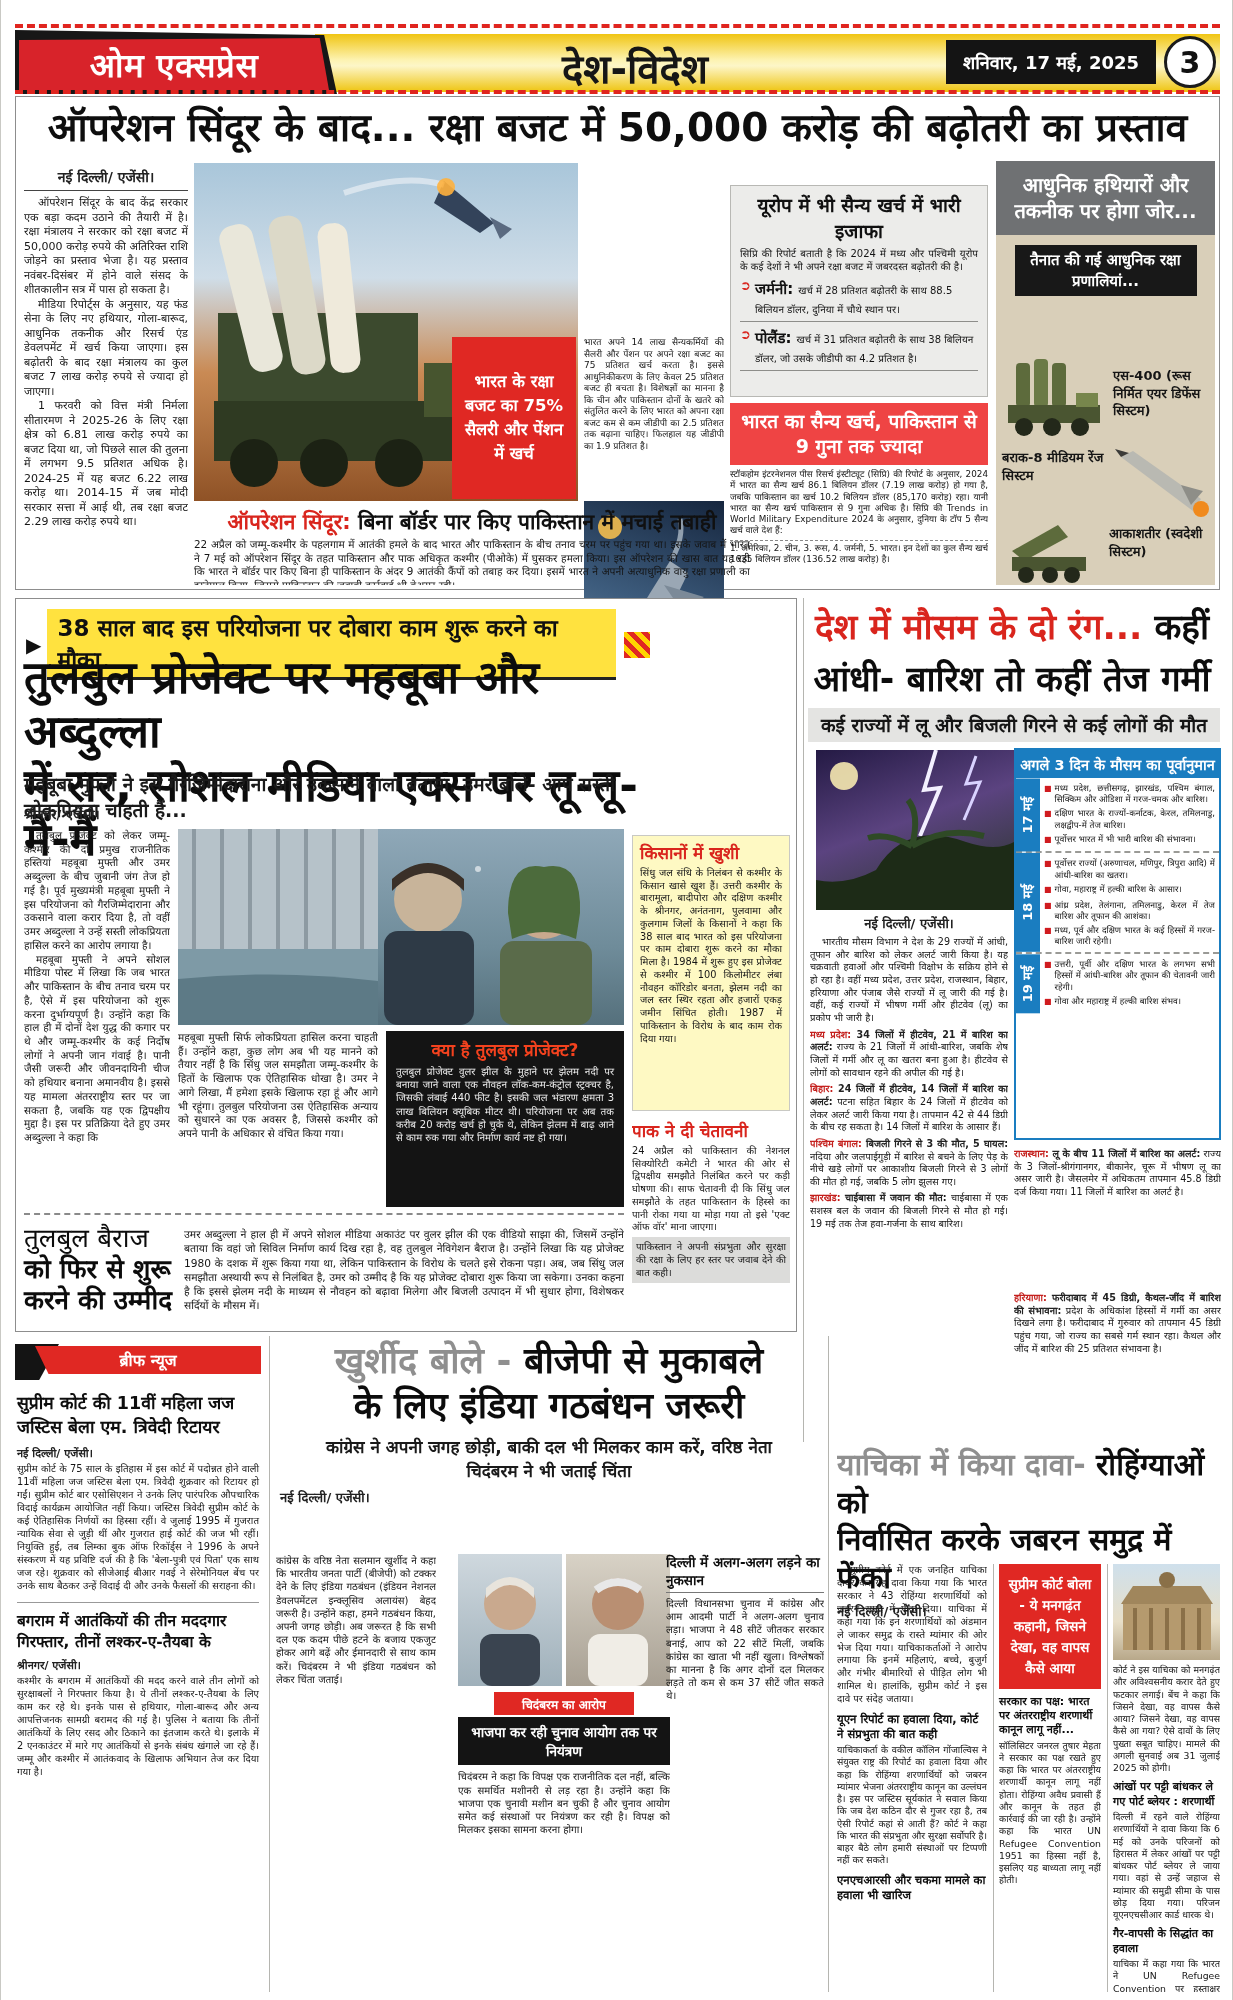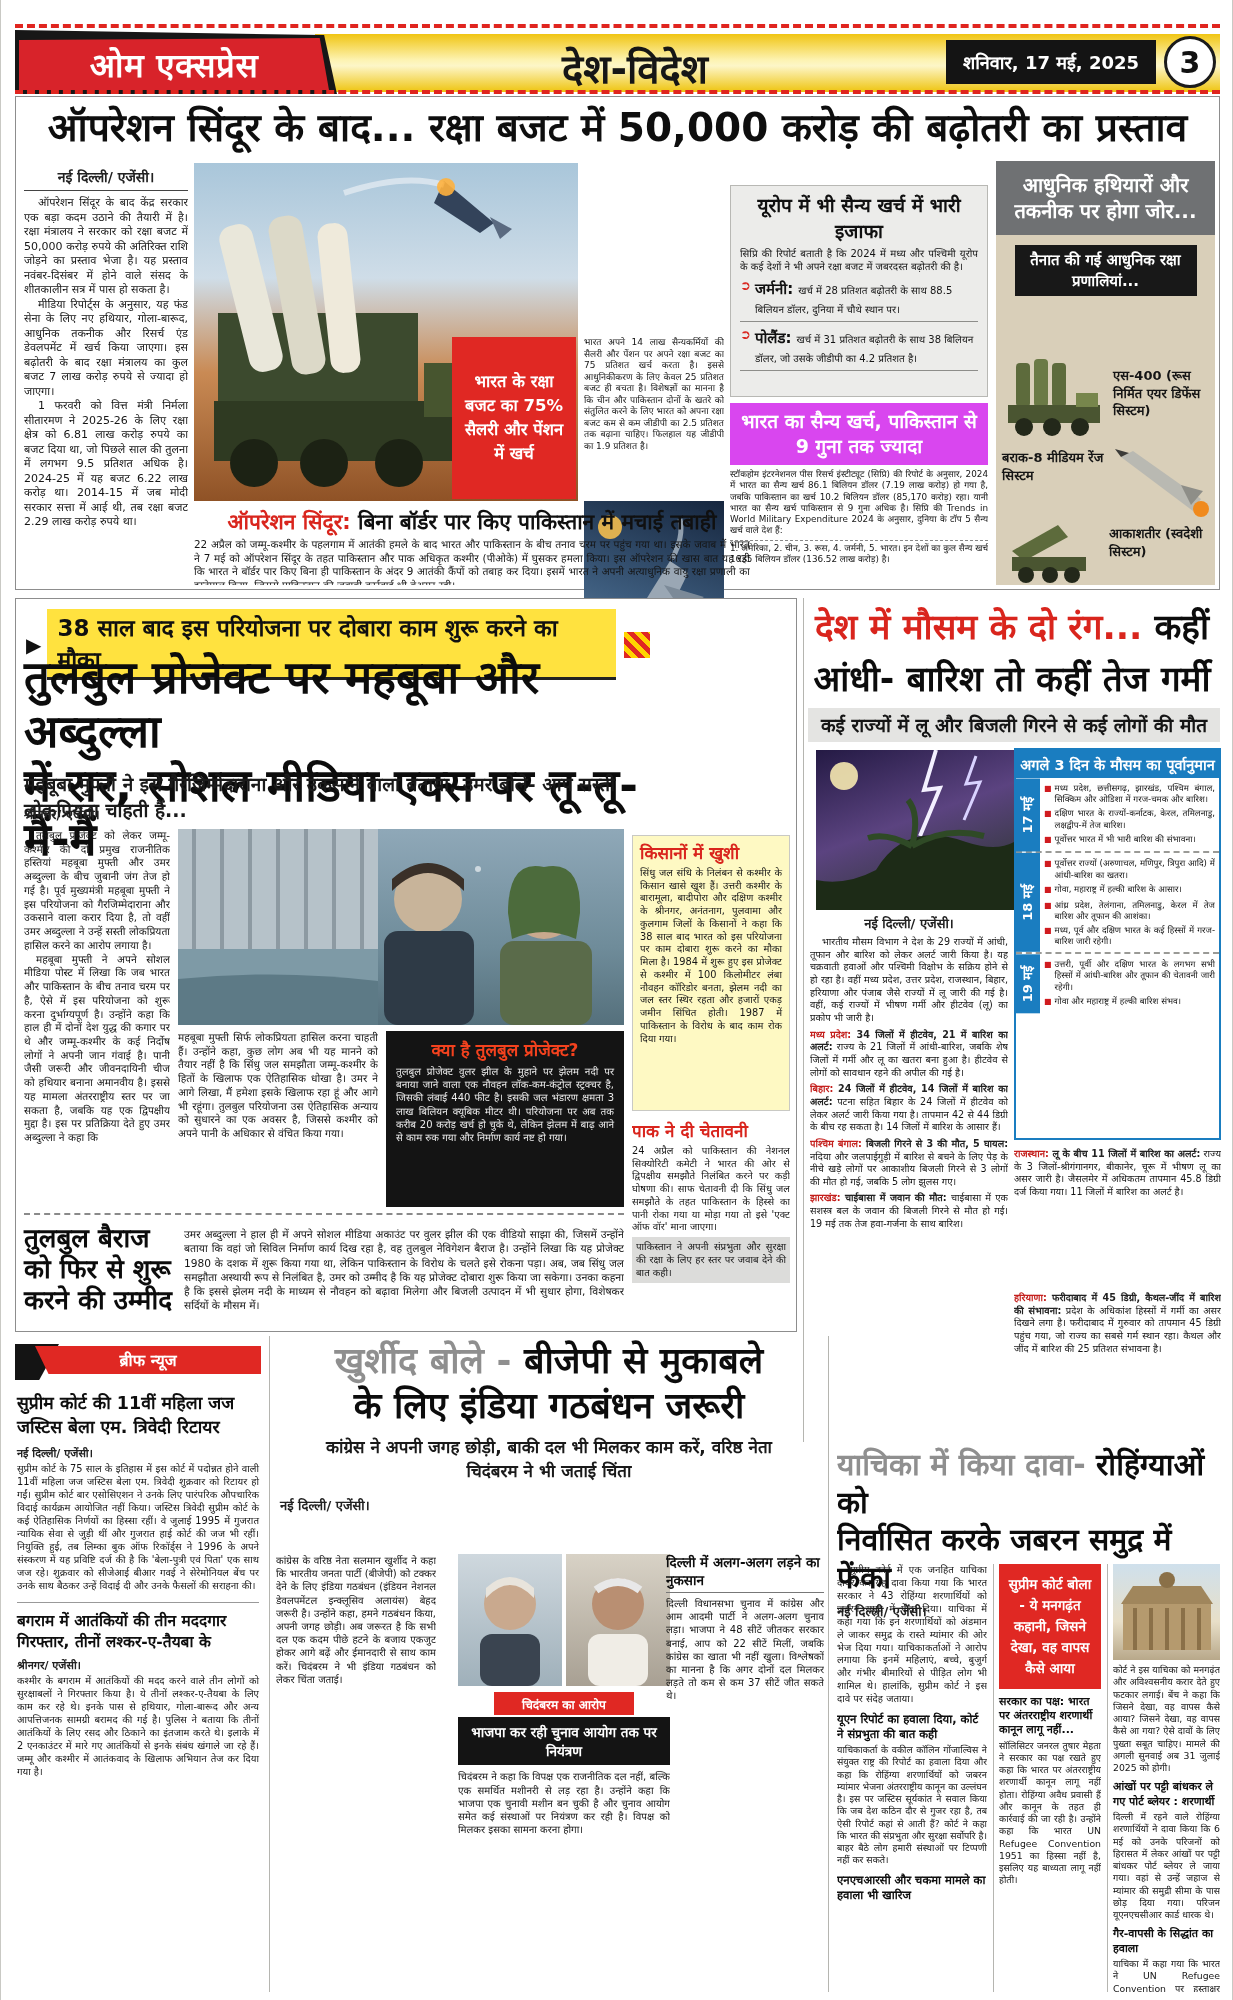--- a/index.html
+++ b/index.html
@@ -110,21 +110,21 @@
         <div style="flex:1"><span class="b" style="font-size:15px">जर्मनी:</span>
         <span class="body" style="font-size:10px">खर्च में 28 प्रतिशत बढ़ोतरी के साथ 88.5 बिलियन डॉलर, दुनिया में चौथे स्थान पर।</span></div>
       </div>
       <div style="display:flex;border-bottom:1px solid #8d8d8a;padding:5px 0 4px">
         <span class="red" style="font-size:13px;margin-right:4px">➲</span>
         <div style="flex:1"><span class="b" style="font-size:15px">पोलैंड:</span>
         <span class="body" style="font-size:10px">खर्च में 31 प्रतिशत बढ़ोतरी के साथ 38 बिलियन डॉलर, जो उसके जीडीपी का 4.2 प्रतिशत है।</span></div>
       </div>
     </div>
 
-    <div class="abs" style="left:714px;top:306px;width:258px;height:62px;background:#d946ef;display:flex;align-items:center;justify-content:center;padding:0 8px">
+    <div class="abs" style="left:714px;top:306px;width:258px;height:62px;background:#ef4444;display:flex;align-items:center;justify-content:center;padding:0 8px">
       <span style="color:#fff;font-weight:800;font-size:19px;line-height:1.3;text-align:center">भारत का सैन्य खर्च, पाकिस्तान से 9 गुना तक ज्यादा</span>
     </div>
     <div class="abs ov" style="left:714px;top:372px;width:258px;height:114px">
       <p class="body" style="font-size:8.8px;line-height:1.28">स्टॉकहोम इंटरनेशनल पीस रिसर्च इंस्टीट्यूट (सिप्रि) की रिपोर्ट के अनुसार, 2024 में भारत का सैन्य खर्च 86.1 बिलियन डॉलर (7.19 लाख करोड़) हो गया है, जबकि पाकिस्तान का खर्च 10.2 बिलियन डॉलर (85,170 करोड़) रहा। यानी भारत का सैन्य खर्च पाकिस्तान से 9 गुना अधिक है। सिप्रि की Trends in World Military Expenditure 2024 के अनुसार, दुनिया के टॉप 5 सैन्य खर्च वाले देश हैं:</p>
       <p class="body" style="font-size:8.8px;line-height:1.28;border-top:1px dashed #888;margin-top:3px;padding-top:2px">1. अमेरिका, 2. चीन, 3. रूस, 4. जर्मनी, 5. भारत। इन देशों का कुल सैन्य खर्च 1635 बिलियन डॉलर (136.52 लाख करोड़) है।</p>
     </div>
 
     <div class="abs ov" style="left:980px;top:64px;width:219px;height:424px">
       <div style="height:74px;background:#6f7173;display:flex;align-items:center;justify-content:center;padding:4px 10px">
         <span style="color:#fff;font-weight:800;font-size:20px;line-height:1.3;text-align:center">आधुनिक हथियारों और तकनीक पर होगा जोर...</span>
@@ -221,21 +221,21 @@
 
     <div class="abs ov" style="left:616px;top:518px;width:158px;height:208px;padding:2px 0">
       <div class="b red" style="font-size:17px;margin-bottom:3px">पाक ने दी चेतावनी</div>
       <p class="body" style="font-size:9.8px;line-height:1.3">24 अप्रैल को पाकिस्तान की नेशनल सिक्योरिटी कमेटी ने भारत की ओर से द्विपक्षीय समझौते निलंबित करने पर कड़ी घोषणा की। साफ चेतावनी दी कि सिंधु जल समझौते के तहत पाकिस्तान के हिस्से का पानी रोका गया या मोड़ा गया तो इसे 'एक्ट ऑफ वॉर' माना जाएगा।</p>
       <p class="body" style="font-size:9.8px;line-height:1.3;background:#dcdcda;padding:4px;margin-top:3px">पाकिस्तान ने अपनी संप्रभुता और सुरक्षा की रक्षा के लिए हर स्तर पर जवाब देने की बात कही।</p>
     </div>
 
     <div class="abs" style="left:8px;right:172px;top:614px;border-top:2px dashed #8a8a8a"></div>
 
     <div class="abs" style="left:8px;top:624px;width:152px">
-      <div style="font-size:26px;font-weight:700;line-height:1.2;color:#0c0c0c">तुलबुल बैराज</div>
+      <div style="font-size:26px;font-weight:400;line-height:1.2;color:#0c0c0c">तुलबुल बैराज</div>
       <div style="font-size:26px;font-weight:900;line-height:1.2;color:#0c0c0c">को फिर से शुरू</div>
       <div style="font-size:26px;font-weight:900;line-height:1.2;color:#0c0c0c">करने की उम्मीद</div>
     </div>
     <div class="abs ov body" style="left:168px;top:628px;width:440px;height:98px;font-size:10.6px;line-height:1.35">उमर अब्दुल्ला ने हाल ही में अपने सोशल मीडिया अकाउंट पर वुलर झील की एक वीडियो साझा की, जिसमें उन्होंने बताया कि वहां जो सिविल निर्माण कार्य दिख रहा है, वह तुलबुल नेविगेशन बैराज है। उन्होंने लिखा कि यह प्रोजेक्ट 1980 के दशक में शुरू किया गया था, लेकिन पाकिस्तान के विरोध के चलते इसे रोकना पड़ा। अब, जब सिंधु जल समझौता अस्थायी रूप से निलंबित है, उमर को उम्मीद है कि यह प्रोजेक्ट दोबारा शुरू किया जा सकेगा। उनका कहना है कि इससे झेलम नदी के माध्यम से नौवहन को बढ़ावा मिलेगा और बिजली उत्पादन में भी सुधार होगा, विशेषकर सर्दियों के मौसम में।</div>
   </section>
 
   <section class="abs vrule" style="left:802px;top:598px;width:417px;height:844px;padding-left:6px">
     <div class="abs" style="left:0;right:0;top:8px;text-align:center;font-size:35px;font-weight:700;line-height:1.2">
       <span class="red">देश में मौसम के दो रंग...</span><span style="color:#0c0c0c"> कहीं</span>
     </div>
@@ -335,21 +335,21 @@
     <h2 style="font-size:15.5px;font-weight:800;line-height:1.35;margin:10px 2px 4px;border-top:1px solid #999;padding-top:8px;color:#0e0e0e">बगराम में आतंकियों की तीन मददगार गिरफ्तार, तीनों लश्कर-ए-तैयबा के</h2>
     <div class="byline" style="font-size:11px;margin:0 2px 2px">श्रीनगर/ एजेंसी।</div>
     <p class="body" style="font-size:9.8px;margin:0 2px;line-height:1.33">कश्मीर के बगराम में आतंकियों की मदद करने वाले तीन लोगों को सुरक्षाबलों ने गिरफ्तार किया है। ये तीनों लश्कर-ए-तैयबा के लिए काम कर रहे थे। इनके पास से हथियार, गोला-बारूद और अन्य आपत्तिजनक सामग्री बरामद की गई है। पुलिस ने बताया कि तीनों आतंकियों के लिए रसद और ठिकाने का इंतजाम करते थे। इलाके में 2 एनकाउंटर में मारे गए आतंकियों से इनके संबंध खंगाले जा रहे हैं। जम्मू और कश्मीर में आतंकवाद के खिलाफ अभियान तेज कर दिया गया है।</p>
   </section>
 
   <section class="abs vrule ov" style="left:268px;top:1336px;width:560px;height:656px;border-right:1px solid #b5b5b0;padding:0 6px">
     <div style="text-align:center;font-size:36px;font-weight:900;line-height:1.25;margin-top:2px">
       <span style="color:#8f8f8f">खुर्शीद बोले - </span><span style="color:#0c0c0c">बीजेपी से मुकाबले</span>
     </div>
     <div style="text-align:center;font-size:36px;font-weight:900;line-height:1.25;color:#0c0c0c">के लिए इंडिया गठबंधन जरूरी</div>
-    <div class="b" style="text-align:center;font-size:17px;line-height:1.4;margin:8px 30px 12px;color:#1a1a1a">कांग्रेस ने अपनी जगह छोड़ी, बाकी दल भी मिलकर काम करें, वरिष्ठ नेता चिदंबरम ने भी जताई चिंता</div>
+    <div class="b" style="text-align:center;font-size:17px;line-height:1.4;margin:8px 30px 4px;color:#1a1a1a">कांग्रेस ने अपनी जगह छोड़ी, बाकी दल भी मिलकर काम करें, वरिष्ठ नेता चिदंबरम ने भी जताई चिंता</div>
     <div class="byline" style="margin:4px 4px">नई दिल्ली/ एजेंसी।</div>
 
     <div class="abs ov body" style="left:6px;top:218px;width:160px;bottom:6px;font-size:10px">कांग्रेस के वरिष्ठ नेता सलमान खुर्शीद ने कहा कि भारतीय जनता पार्टी (बीजेपी) को टक्कर देने के लिए इंडिया गठबंधन (इंडियन नेशनल डेवलपमेंटल इन्क्लूसिव अलायंस) बेहद जरूरी है। उन्होंने कहा, हमने गठबंधन किया, अपनी जगह छोड़ी। अब जरूरत है कि सभी दल एक कदम पीछे हटने के बजाय एकजुट होकर आगे बढ़ें और ईमानदारी से साथ काम करें। चिदंबरम ने भी इंडिया गठबंधन को लेकर चिंता जताई।</div>
 
     <div class="abs" style="left:188px;top:218px;width:212px;bottom:6px;overflow:hidden">
       <div style="display:flex;gap:4px">
         <div class="ph" style="width:104px;height:132px;background:linear-gradient(180deg,#cfd8de,#9fb0ba)">
           <svg width="104" height="132" viewBox="0 0 104 132">
             <circle cx="52" cy="50" r="26" fill="#c9a98e"></circle>
               <path d="M28 44 Q52 18 76 44 L76 34 Q52 12 28 34 Z" fill="#e8e4dc"></path>

